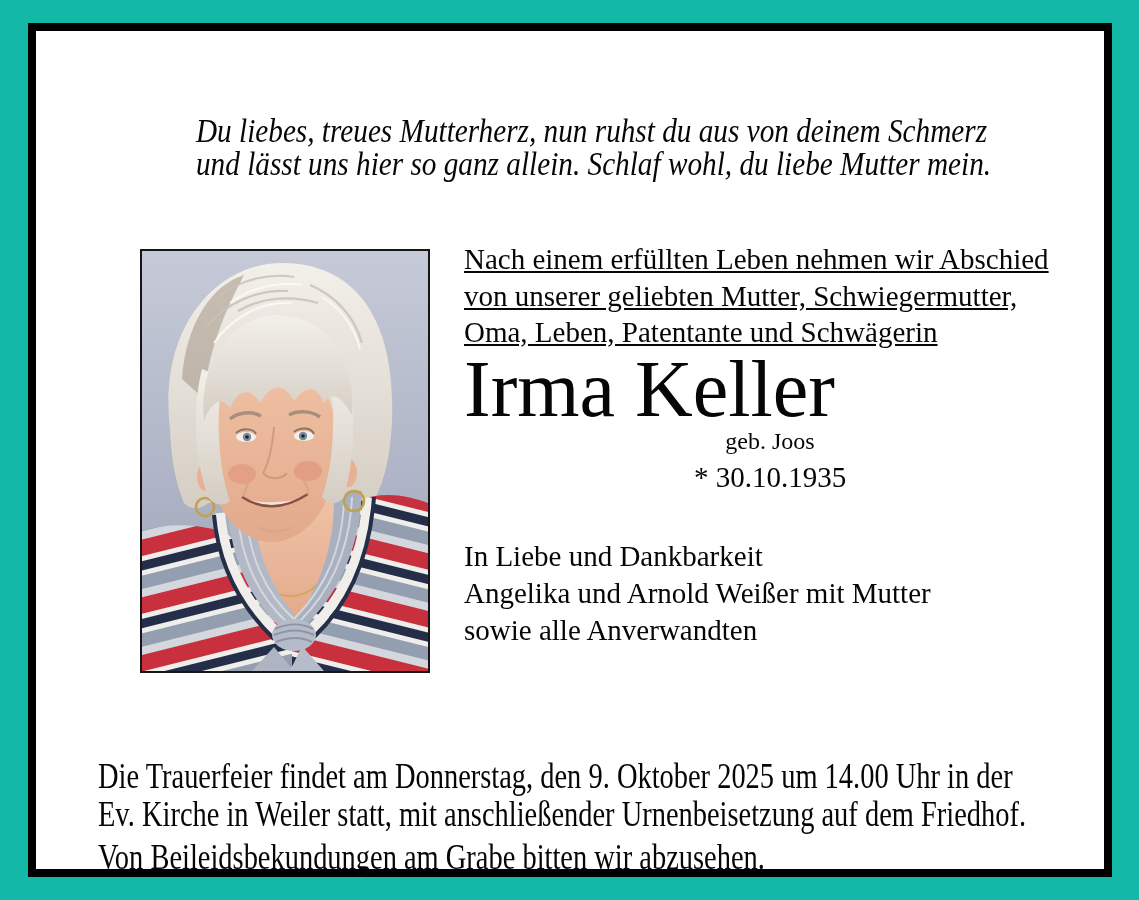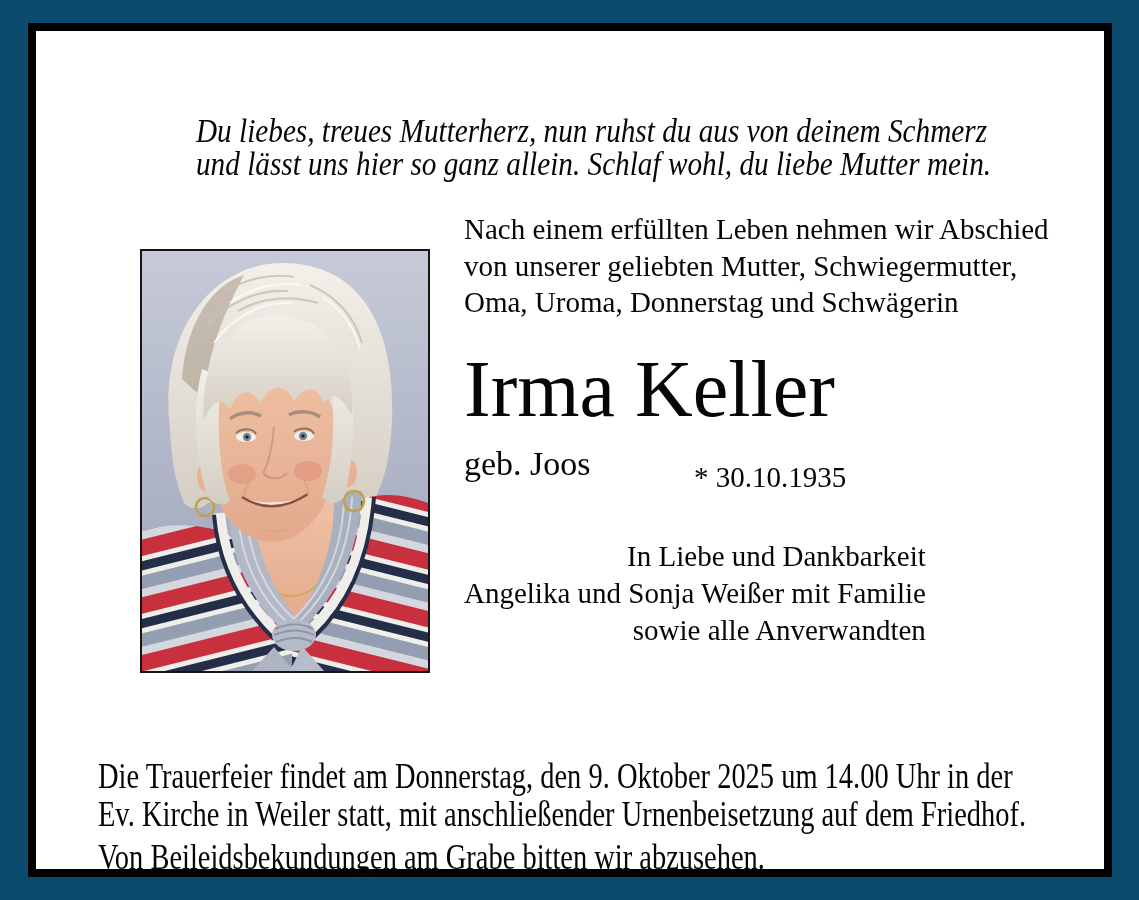--- a/index.html
+++ b/index.html
@@ -1,54 +1,54 @@
 <!DOCTYPE html>
 <html lang="de"><head>
 <meta charset="utf-8">
 <style>
   html,body{margin:0;padding:0;background:#ffffff;}
   .canvas{
-    position:relative;width:1139px;height:900px;background:#0c4a6e;
+    position:relative;width:1139px;height:900px;background:#14b8a6;
     font-family:"Liberation Serif","DejaVu Serif",serif;color:#060606;
     overflow:hidden;
   }
   .frame{
     position:absolute;left:28px;top:23px;width:1068px;height:838px;
     border:8px solid #000000;background:#ffffff;
   }
   .verse{
     position:absolute;left:160px;top:83px;
     font-style:italic;font-size:34px;line-height:33px;
     transform:scaleX(0.86);transform-origin:0 0;white-space:nowrap;
   }
   .photo-wrap{
     position:absolute;left:104px;top:218px;width:286px;height:420px;
     border:2px solid #161616;background:#b3b9c9;
   }
   .photo-wrap svg{display:block;}
   .intro{
-    position:absolute;left:428px;top:180px;
-    font-size:29px;line-height:36.5px;white-space:nowrap;
+    position:absolute;left:428px;top:210px;
+    font-size:29px;line-height:36.5px;white-space:nowrap;text-decoration:underline;
   }
   .name{
     position:absolute;left:428px;top:316px;width:612px;text-align:left;
     font-size:80px;line-height:84px;white-space:nowrap;
   }
   .maiden{
-    position:absolute;left:428px;top:416px;width:612px;text-align:left;
-    font-size:34px;line-height:33px;
+    position:absolute;left:428px;top:394px;width:612px;text-align:center;
+    font-size:24px;line-height:33px;
   }
   .dates{
     position:absolute;left:428px;top:430px;width:612px;
     display:flex;justify-content:center;gap:92px;
     font-size:29px;line-height:33px;white-space:nowrap;
   }
   .family{
     position:absolute;left:428px;top:507px;
-    font-size:29px;line-height:36.8px;white-space:nowrap;text-align:right;
+    font-size:29px;line-height:36.8px;white-space:nowrap;
   }
   .funeral{
     position:absolute;left:62px;top:726px;
     font-size:36px;line-height:38px;
     transform:scaleX(0.79);transform-origin:0 0;white-space:nowrap;
   }
   .note{
     position:absolute;left:62px;top:807px;
     font-size:36px;line-height:38px;
     transform:scaleX(0.79);transform-origin:0 0;white-space:nowrap;
@@ -154,34 +154,34 @@
         <path d="M204,114 C214,152 214,204 202,246 C196,254 186,254 180,246 C192,212 194,164 188,122 Z" fill="url(#hairG)"></path>
         <path d="M62,170 C56,108 92,66 134,64 C184,66 214,102 210,164 C200,148 192,138 182,152 C174,132 162,136 152,150 C142,130 128,134 118,152 C108,134 94,140 88,158 C80,144 68,152 62,170 Z" fill="url(#hairG)"></path>
         <path d="M78,44 C100,28 128,22 152,26 M64,76 C84,52 116,38 146,40 M168,34 C192,44 212,64 220,92 M96,60 C120,46 150,44 176,52" stroke="#c9c1b4" stroke-width="2.2" fill="none" opacity="0.85"></path>
         <path d="M88,52 C110,36 138,30 160,34 M72,92 C90,66 120,50 150,52 M180,46 C200,58 212,76 218,98" stroke="#fbfaf7" stroke-width="2" fill="none" opacity="0.9"></path>
       </svg>
     </div>
 
     <div class="intro">
       <div>Nach einem erfüllten Leben nehmen wir Abschied</div>
       <div>von unserer geliebten Mutter, Schwiegermutter,</div>
-      <div>Oma, Uroma, Donnerstag und Schwägerin</div>
+      <div>Oma, Leben, Patentante und Schwägerin</div>
     </div>
 
     <div class="name">Irma Keller</div>
 
     <div class="maiden">geb. Joos</div>
 
     <div class="dates">
       <span>* 30.10.1935</span>
     </div>
 
     <div class="family">
       <div>In Liebe und Dankbarkeit</div>
-      <div>Angelika und Sonja Weißer mit Familie</div>
+      <div>Angelika und Arnold Weißer mit Mutter</div>
       <div>sowie alle Anverwandten</div>
     </div>
 
     <div class="funeral">
       <div>Die Trauerfeier findet am Donnerstag, den 9. Oktober 2025 um 14.00 Uhr in der</div>
       <div>Ev. Kirche in Weiler statt, mit anschließender Urnenbeisetzung auf dem Friedhof.</div>
     </div>
 
     <div class="note">Von Beileidsbekundungen am Grabe bitten wir abzusehen.</div>
 

